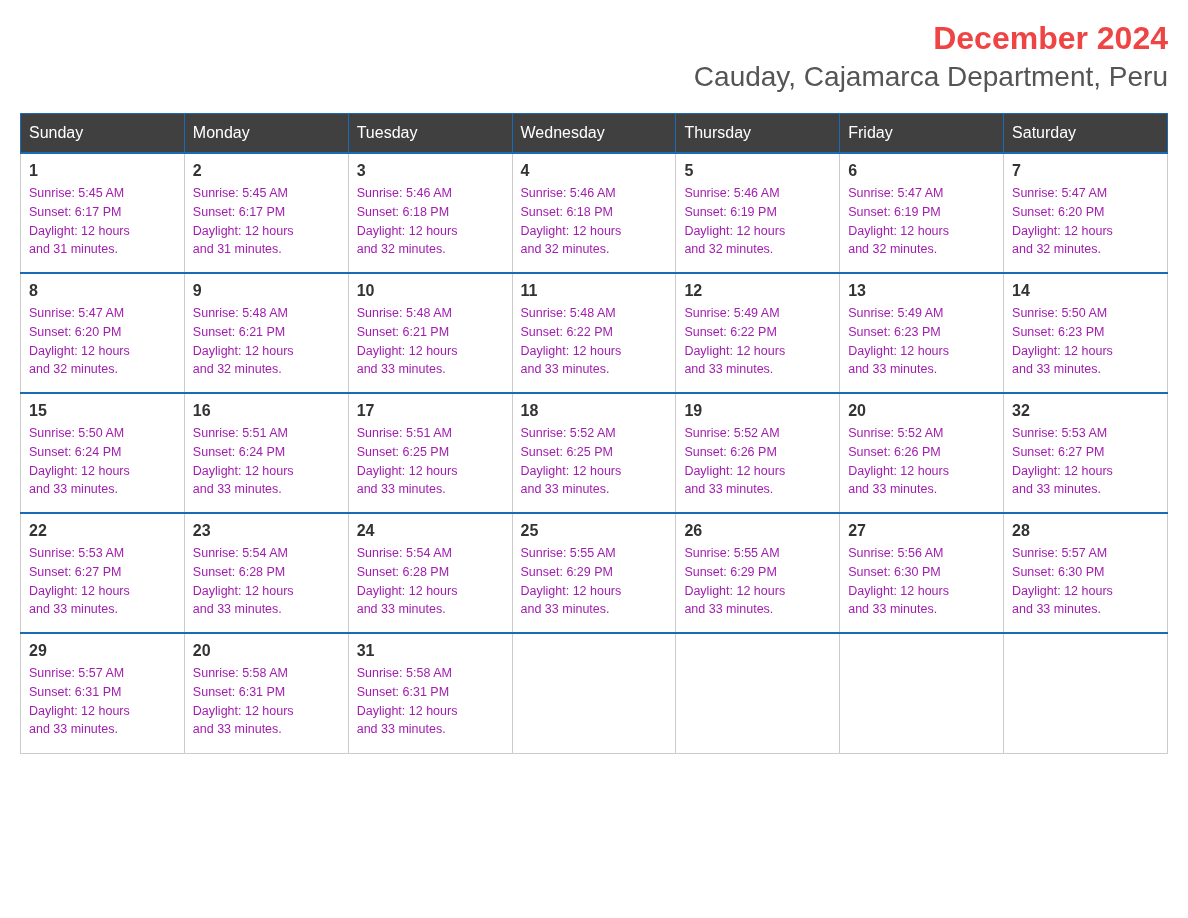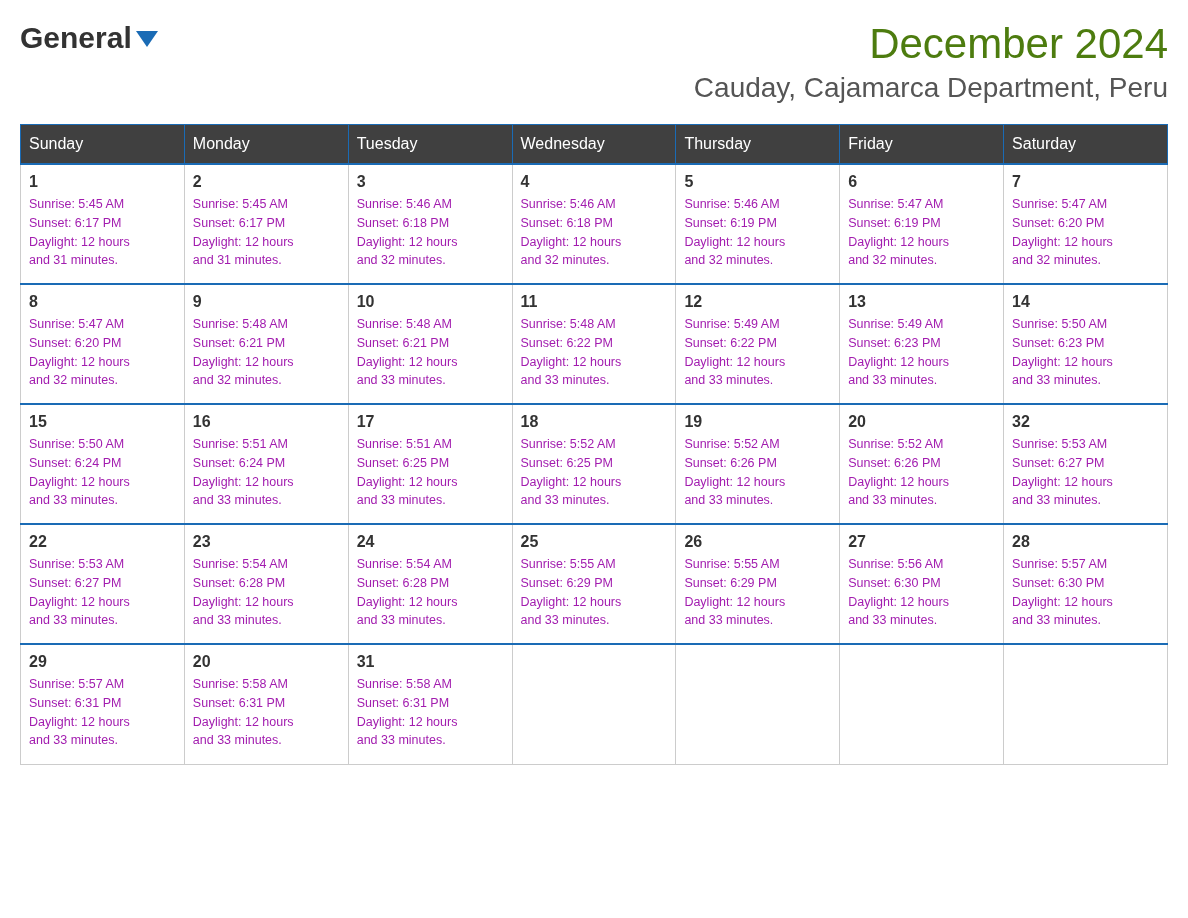--- a/index.html
+++ b/index.html
@@ -17,23 +17,23 @@
       margin-bottom: 20px;
     }
     .logo-area {
       display: flex;
       align-items: center;
     }
     .title-area {
       text-align: right;
     }
     .month-title {
-      font-size: 42px;
-      font-weight: normal;
-      color: #4d7c0f;
+      font-size: 32px;
+      font-weight: bold;
+      color: #ef4444;
     }
     .location-subtitle {
       font-size: 28px;
       color: #555;
       margin-top: 4px;
     }
     .calendar-table {
       width: 100%;
       border-collapse: collapse;
       table-layout: fixed;
@@ -72,28 +72,20 @@
       background: #fff;
       border-top: 2px solid #1a6bb5;
     }
   </style>
 </head>
 <body>
 
 <div class="header-section">
   <div class="logo-area">
     <div>
-      <div style="font-size:30px; font-weight:bold; color:#333; display:flex; align-items:center; line-height:1.1;">
-        <span>General</span>
-        <span style="display:inline-block; margin-left:4px; margin-bottom:2px;">
-          <svg width="22" height="16" viewBox="0 0 22 16">
-              <polygon points="0,0 22,0 11,16" fill="#1a6bb5"></polygon>
-            </svg>
-        </span>
-      </div>
     </div>
   </div>
   <div class="title-area">
     <div class="month-title">December 2024</div>
     <div class="location-subtitle">Cauday, Cajamarca Department, Peru</div>
   </div>
 </div>
 
 <table class="calendar-table">
   <thead>

